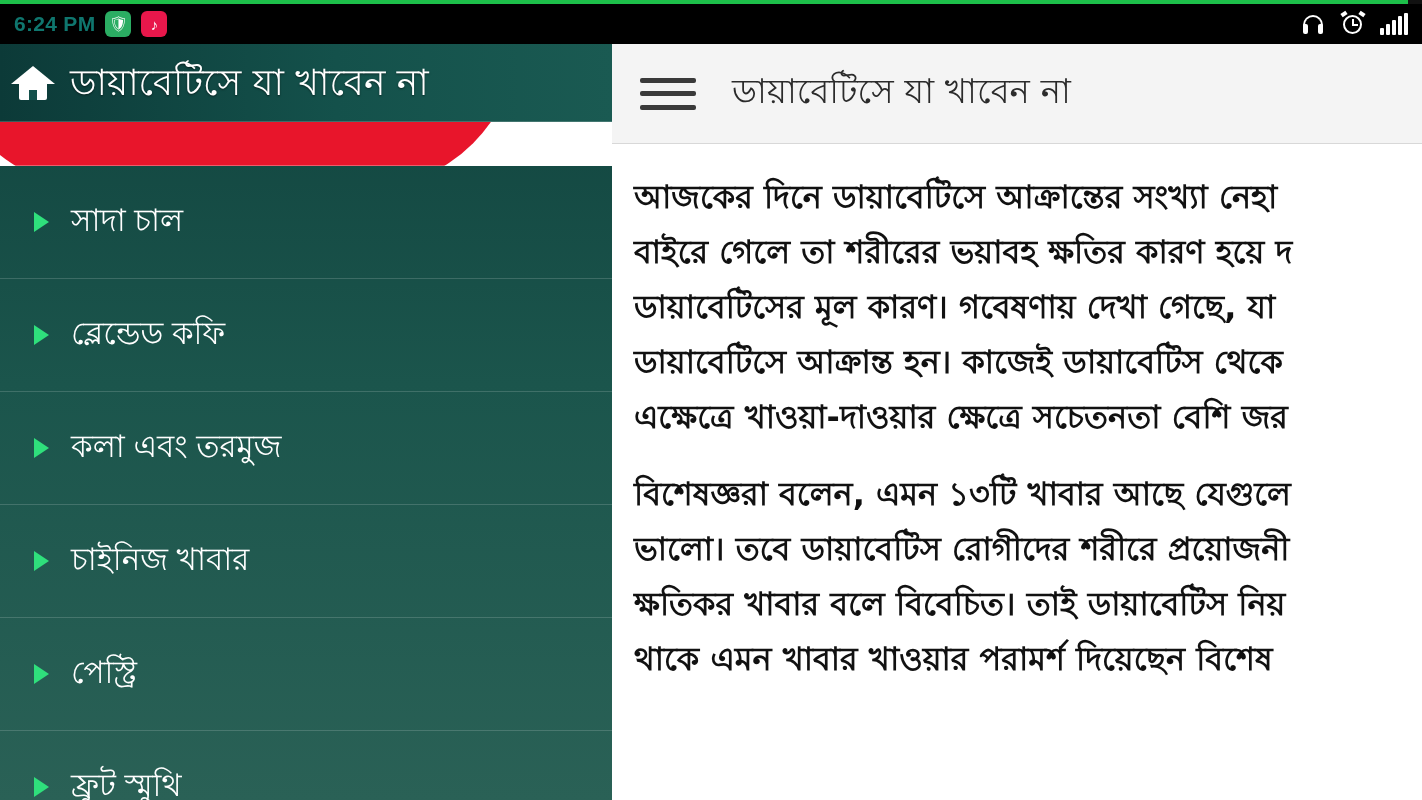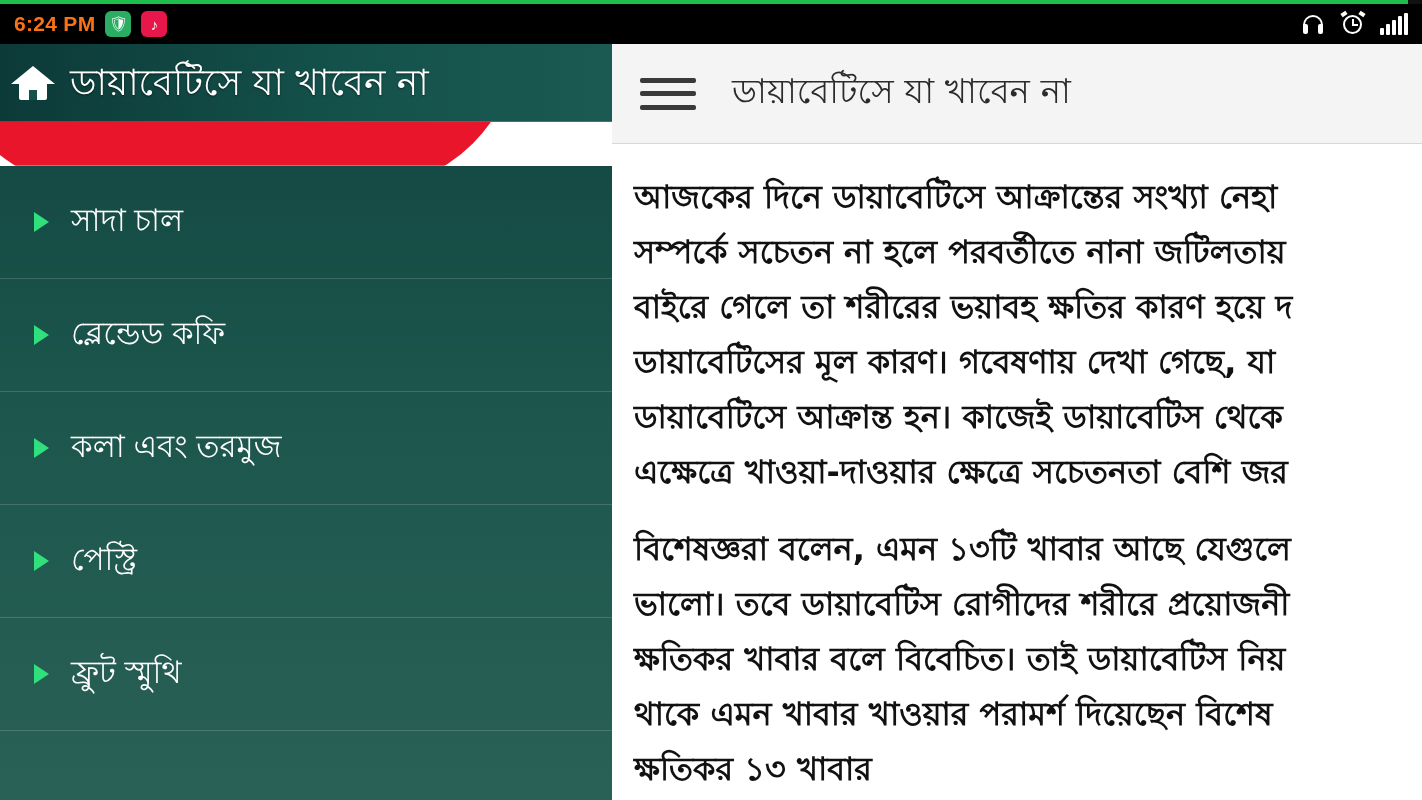--- a/index.html
+++ b/index.html
@@ -41,21 +41,21 @@
     display: flex;
     align-items: center;
     padding: 0 14px;
     color: #ffffff;
   }
   .status-left { display: flex; align-items: center; gap: 10px; }
   .status-time {
     font-size: 21px;
     font-weight: bold;
     letter-spacing: 0.3px;
-    color: #f97316;
+    color: #0f766e;
   }
   .status-icon-box {
     width: 26px; height: 26px;
     border-radius: 6px;
     display: flex; align-items: center; justify-content: center;
     font-size: 15px;
     color: #ffffff;
   }
   .icon-shield { background: #2bad63; }
   .icon-tiktok { background: #e8174b; }
@@ -302,20 +302,24 @@
         <div class="drawer-item">
           <div class="bullet"></div>
           <div class="drawer-item-label">ব্লেন্ডেড কফি</div>
         </div>
         <div class="drawer-item">
           <div class="bullet"></div>
           <div class="drawer-item-label">কলা এবং তরমুজ</div>
         </div>
         <div class="drawer-item">
           <div class="bullet"></div>
+          <div class="drawer-item-label">চাইনিজ খাবার</div>
+        </div>
+        <div class="drawer-item">
+          <div class="bullet"></div>
           <div class="drawer-item-label">পেস্ট্রি</div>
         </div>
         <div class="drawer-item">
           <div class="bullet"></div>
           <div class="drawer-item-label">ফ্রুট স্মুথি</div>
         </div>
       </div>
   </div>
 
   <div class="content">
@@ -323,29 +327,27 @@
       <div class="hamburger">
         <span></span>
           <span></span>
           <span></span>
       </div>
       <div class="app-bar-title">ডায়াবেটিসে যা খাবেন না</div>
     </div>
     <div class="article" id="article-body">
         <p>
           <span>আজকের দিনে ডায়াবেটিসে আক্রান্তের সংখ্যা নেহা</span>
-          <span>সম্পর্কে সচেতন না হলে পরবর্তীতে নানা জটিলতায়</span>
           <span>বাইরে গেলে তা শরীরের ভয়াবহ ক্ষতির কারণ হয়ে দ</span>
           <span>ডায়াবেটিসের মূল কারণ। গবেষণায় দেখা গেছে, যা</span>
           <span>ডায়াবেটিসে আক্রান্ত হন। কাজেই ডায়াবেটিস থেকে</span>
           <span>এক্ষেত্রে খাওয়া-দাওয়ার ক্ষেত্রে সচেতনতা বেশি জর</span>
         </p>
         <p>
           <span>বিশেষজ্ঞরা বলেন, এমন ১৩টি খাবার আছে যেগুলে</span>
           <span>ভালো। তবে ডায়াবেটিস রোগীদের শরীরে প্রয়োজনী</span>
           <span>ক্ষতিকর খাবার বলে বিবেচিত। তাই ডায়াবেটিস নিয়</span>
           <span>থাকে এমন খাবার খাওয়ার পরামর্শ দিয়েছেন বিশেষ</span>
-          <span>ক্ষতিকর ১৩ খাবার</span>
         </p>
       </div>
   </div>
 
 </div>
 
 </body></html>

